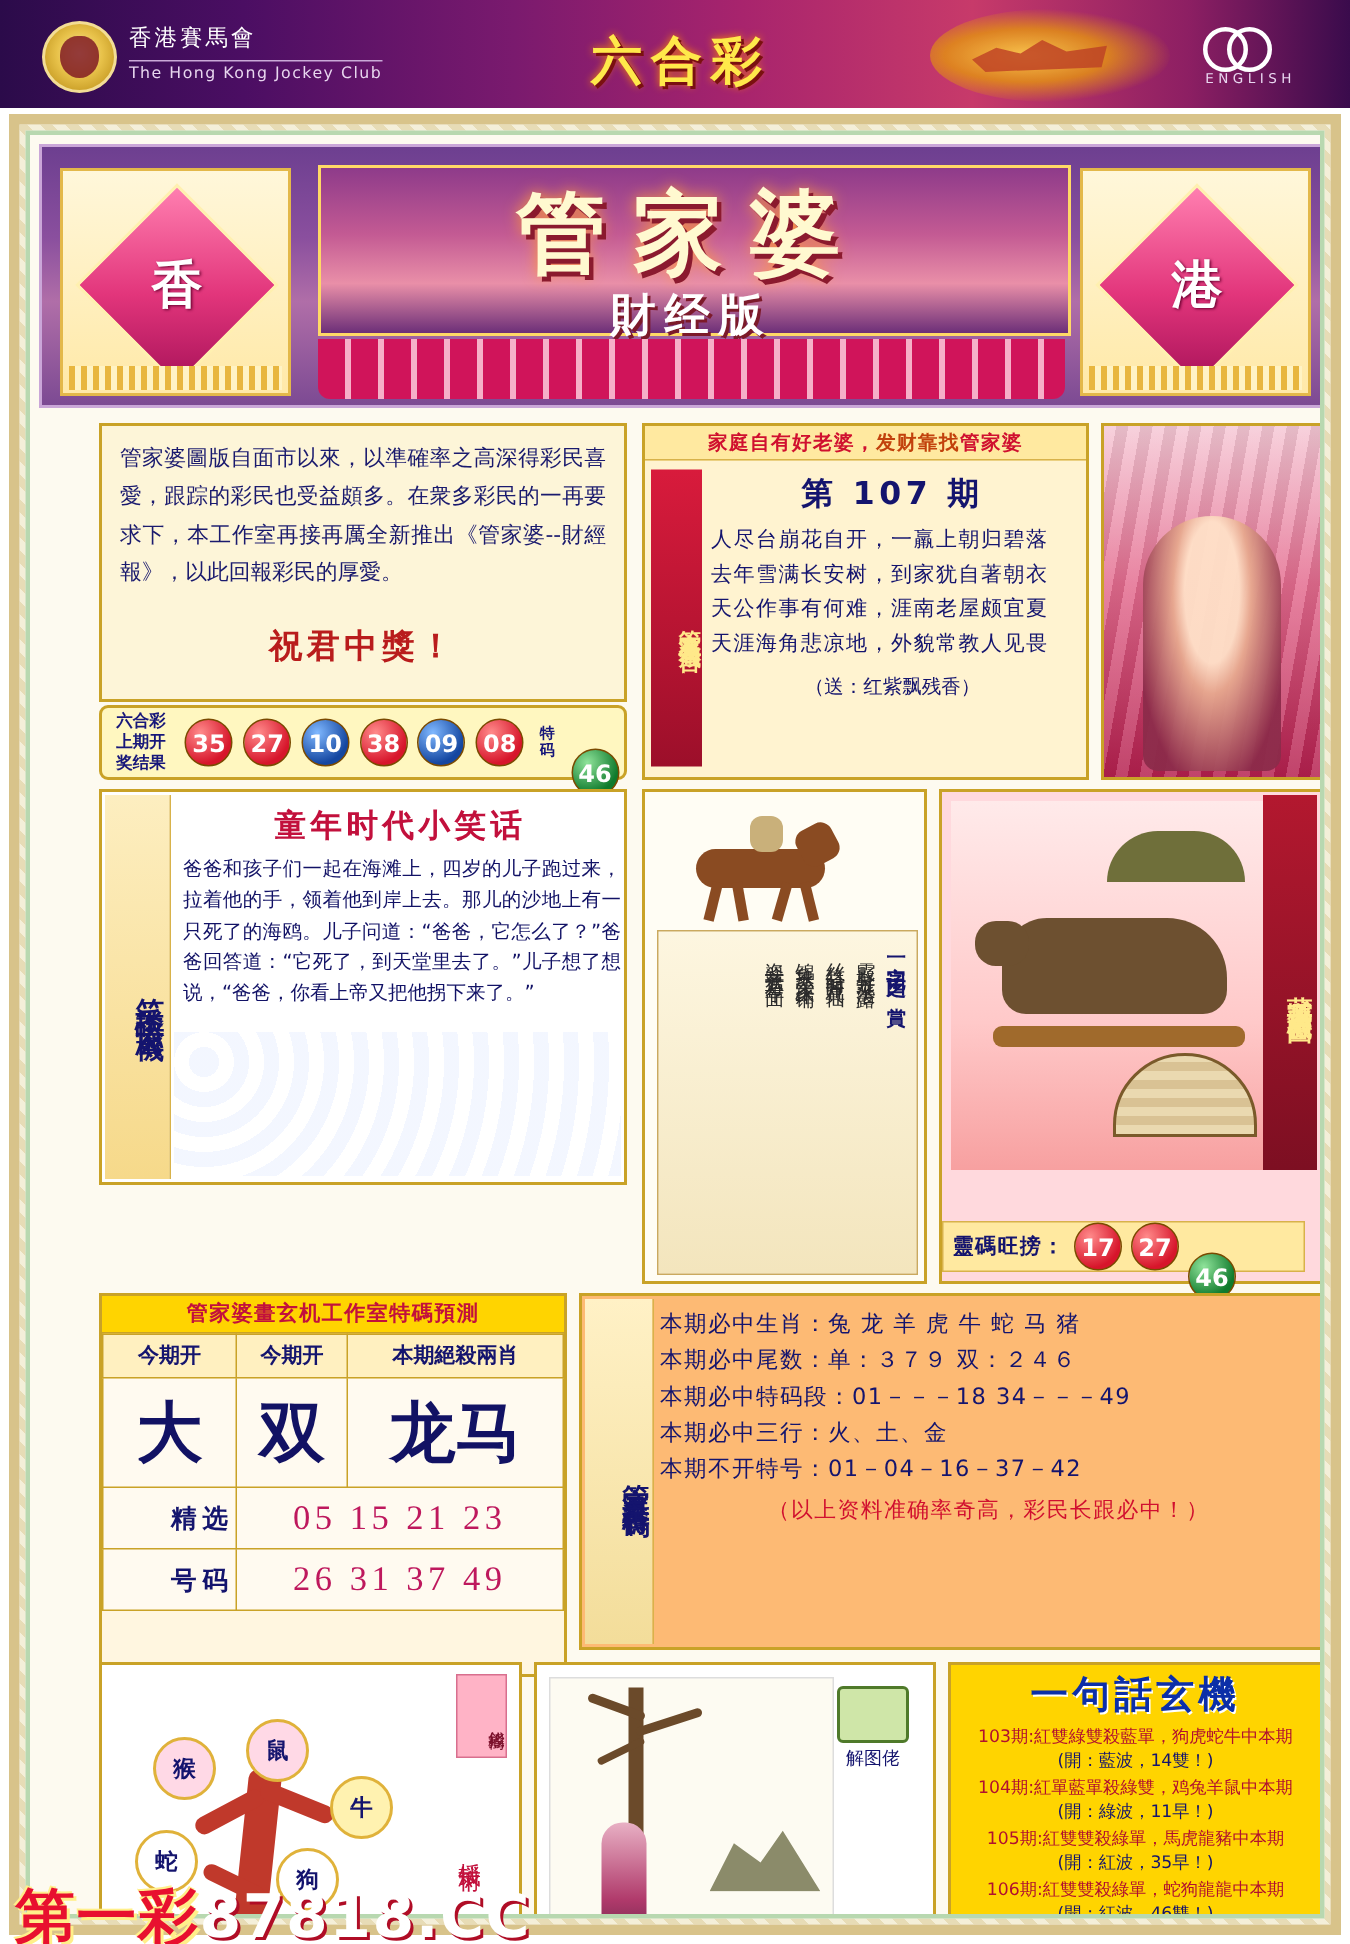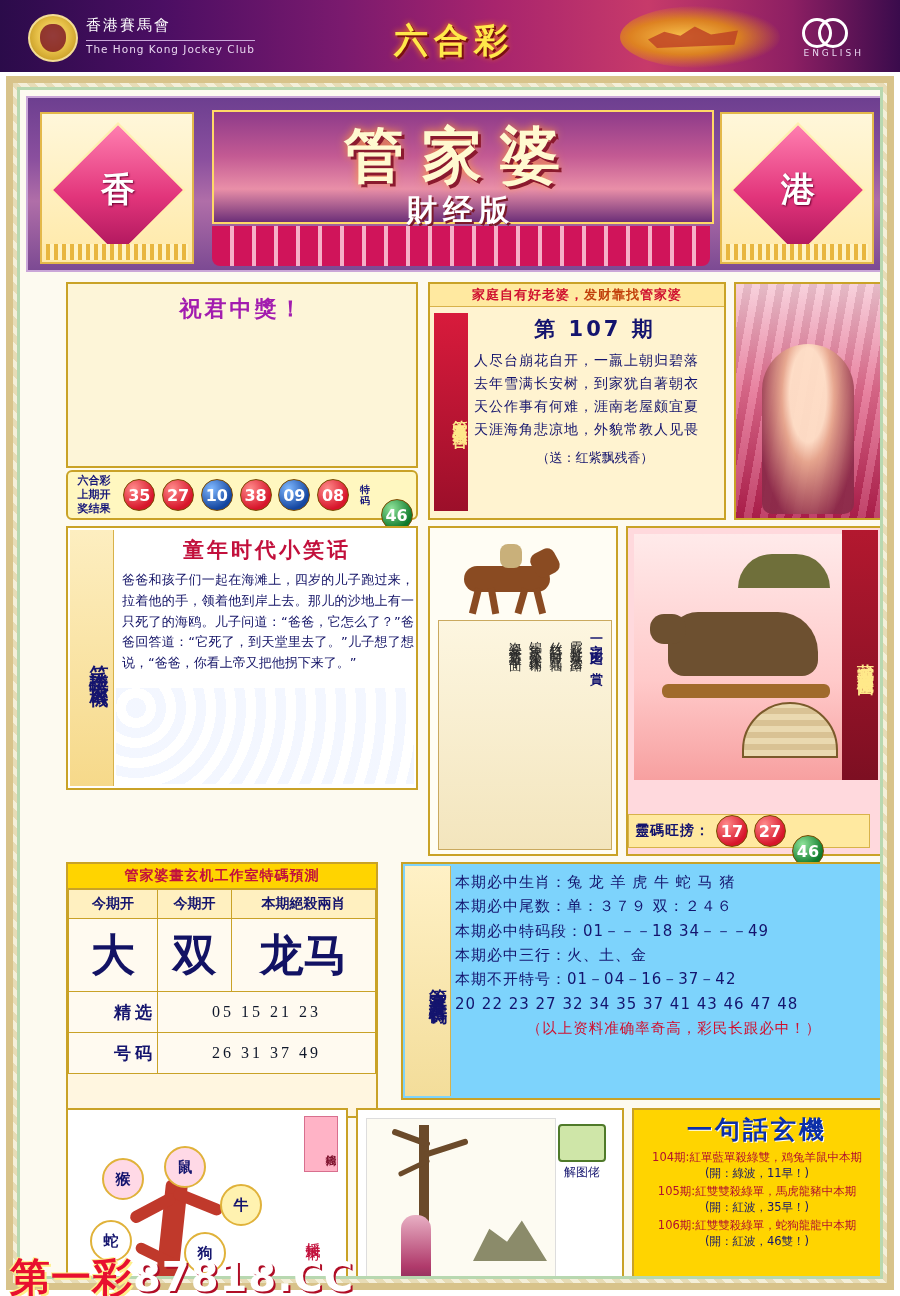--- a/index.html
+++ b/index.html
@@ -84,21 +84,21 @@
     text-shadow:2px 2px 0 #7c1a2a;}
   .banner-bottom{position:absolute;left:184px;bottom:4px;width:498px;height:40px;
     background:repeating-linear-gradient(90deg,#d0145a 0 18px,#f6b0c8 18px 22px);
     border-radius:0 0 8px 8px;}
 
   
   .box{position:absolute;box-sizing:border-box;}
   .b-intro{left:46px;top:192px;width:352px;height:186px;
     background:#fdf5d8;border:2px solid #c9a227;padding:10px 12px;}
   .intro-text{font-size:14.5px;line-height:1.75;color:#1a1a6e;text-align:justify;}
-  .intro-wish{margin-top:0;text-align:center;font-size:22px;font-weight:bold;color:#a21caf;letter-spacing:3px;}
+  .intro-wish{margin-top:20px;text-align:center;font-size:22px;font-weight:bold;color:#b91c1c;letter-spacing:3px;}
 
   
   .b-result{left:46px;top:380px;width:352px;height:50px;
     background:#fff7c0;border:2px solid #c9a227;border-radius:6px;display:flex;align-items:center;}
   .res-label{width:52px;font-size:11px;line-height:1.25;color:#17177a;text-align:center;font-weight:bold;}
   .balls{flex:1;display:flex;align-items:center;justify-content:space-around;}
   .ball{width:30px;height:30px;border-radius:50%;display:flex;align-items:center;justify-content:center;
     font-size:16px;font-weight:bold;color:#fff;border:1px solid #7a4a00;}
   .ball.red{background:radial-gradient(circle at 32% 28%,#ff8a8a,#d7152b 70%);}
   .ball.blue{background:radial-gradient(circle at 32% 28%,#7fb8ff,#1446a0 70%);}
@@ -192,25 +192,25 @@
   .b-pred{left:46px;top:772px;width:312px;height:256px;
     background:#fff6e0;border:2px solid #c9a227;}
   .pred-title{height:24px;background:#ffd400;border-bottom:1px solid #c9a227;
     display:flex;align-items:center;justify-content:center;font-size:14px;font-weight:bold;color:#c2103c;letter-spacing:1px;}
   .pred-table{width:100%;border-collapse:collapse;}
   .pred-table td{border:1px solid #c9a227;text-align:center;color:#14146e;}
   .pred-head td{height:26px;font-size:14px;background:#fff0c0;font-weight:bold;}
   .pred-big td{height:70px;font-size:44px;font-weight:bold;color:#121264;background:#fffaf0;}
   .pred-row td{height:38px;font-size:20px;background:#fffaf0;}
   .pred-row td.lab{font-size:17px;font-weight:bold;width:86px;letter-spacing:4px;text-align:right;}
-  .pred-row td.nums{font-family:"Liberation Serif",serif;font-size:16px;letter-spacing:3px;color:#0f172a;}
-
-  
-  .b-must{left:381px;top:772px;width:496px;height:238px;
-    background:#7dd3fc;border:2px solid #c9a227;}
+  .pred-row td.nums{font-family:"Liberation Serif",serif;font-size:23px;letter-spacing:3px;color:#be185d;}
+
+  
+  .b-must{left:366px;top:772px;width:496px;height:238px;
+    background:#fdba74;border:2px solid #c9a227;}
   .must-side{position:absolute;left:2px;top:2px;width:46px;height:230px;
     background:linear-gradient(180deg,#fff1c6,#f3dd9a);border-right:1px solid #d8b24a;
     color:#14146e;font-size:18px;font-weight:bold;text-align:center;padding-top:8px;
     box-sizing:border-box;writing-mode:vertical-rl;letter-spacing:3px;}
   .must-body{position:absolute;left:52px;top:6px;width:438px;}
   .must-line{font-size:15px;color:#14146e;line-height:1.62;letter-spacing:1px;}
   .must-nums{font-size:15px;color:#14146e;margin-top:4px;letter-spacing:1px;}
   .must-foot{margin-top:6px;font-size:14.5px;color:#d1102f;text-align:center;letter-spacing:1px;}
 
   
@@ -293,20 +293,21 @@
           </div>
           <div class="fringe"></div>
         </div>
         <div class="banner-plaque"></div>
         <div class="banner-main">管家婆</div>
         <div class="banner-sub">財经版</div>
         <div class="banner-bottom"></div>
       </div>
 
       <div class="box b-intro">
+        <div class="intro-text">管家婆圖版自面市以來，以準確率之高深得彩民喜愛，跟踪的彩民也受益頗多。在衆多彩民的一再要求下，本工作室再接再厲全新推出《管家婆--財經報》，以此回報彩民的厚愛。</div>
         <div class="intro-wish">祝君中獎！</div>
       </div>
 
       <div class="box b-result">
         <div class="res-label">
           <div>六合彩</div>
           <div>上期开</div>
           <div>奖结果</div>
         </div>
         <div class="balls">
@@ -415,21 +416,20 @@
       </div>
 
       <div class="box b-must">
         <div class="must-side">管家婆真言特碼</div>
         <div class="must-body">
           <div class="must-line">本期必中生肖：兔 龙 羊 虎 牛 蛇 马 猪</div>
           <div class="must-line">本期必中尾数：单：３７９ 双：２４６</div>
           <div class="must-line">本期必中特码段：01－－－18  34－－－49</div>
           <div class="must-line">本期必中三行：火、土、金</div>
           <div class="must-line">本期不开特号：01－04－16－37－42</div>
-          <div class="must-nums">20 22 23 27 32 34 35 37 41 43 46 47 48</div>
           <div class="must-foot">（以上资料准确率奇高，彩民长跟必中！）</div>
         </div>
       </div>
 
       <div class="box b-tree">
         <div class="tree-trunk"></div>
         <div class="tree-br" style="left:60px;top:92px;width:50px;height:12px;transform:rotate(-28deg);"></div>
         <div class="tree-br" style="left:104px;top:86px;width:52px;height:12px;transform:rotate(22deg);"></div>
         <div class="tree-br" style="left:66px;top:140px;width:44px;height:11px;transform:rotate(26deg);"></div>
         <div class="bubble bub-pink" style="left:34px;top:48px;">猴</div>
@@ -456,20 +456,24 @@
           <div class="glyph"></div>
           <div class="txt">解图佬</div>
         </div>
 
       </div>
 
       <div class="box b-yi">
         <div class="yi-title">一句話玄機</div>
         <div class="yi-list">
           <div class="yi-item">
+            <span>103期:紅雙綠雙殺藍單，狗虎蛇牛中本期</span>
+            <span class="sub">(開：藍波，14雙！)</span>
+          </div>
+          <div class="yi-item">
             <span>104期:紅單藍單殺綠雙，鸡兔羊鼠中本期</span>
             <span class="sub">(開：綠波，11早！)</span>
           </div>
           <div class="yi-item">
             <span>105期:紅雙雙殺綠單，馬虎龍豬中本期</span>
             <span class="sub">(開：紅波，35早！)</span>
           </div>
           <div class="yi-item">
             <span>106期:紅雙雙殺綠單，蛇狗龍龍中本期</span>
             <span class="sub">(開：紅波，46雙！)</span>

